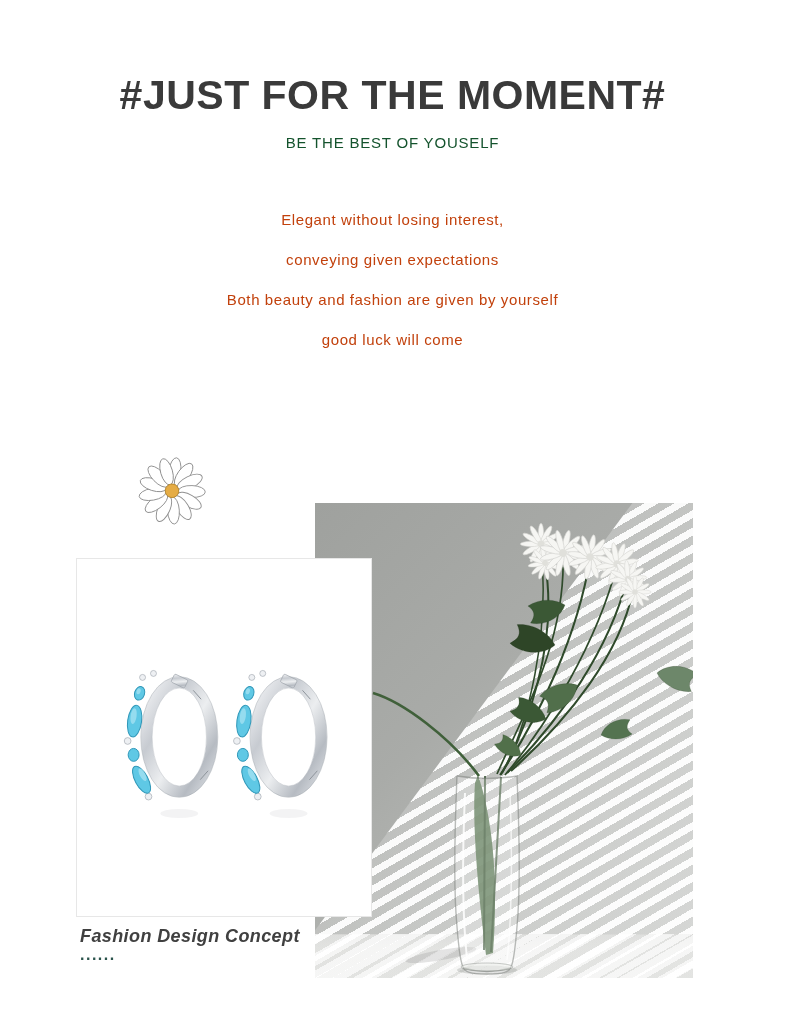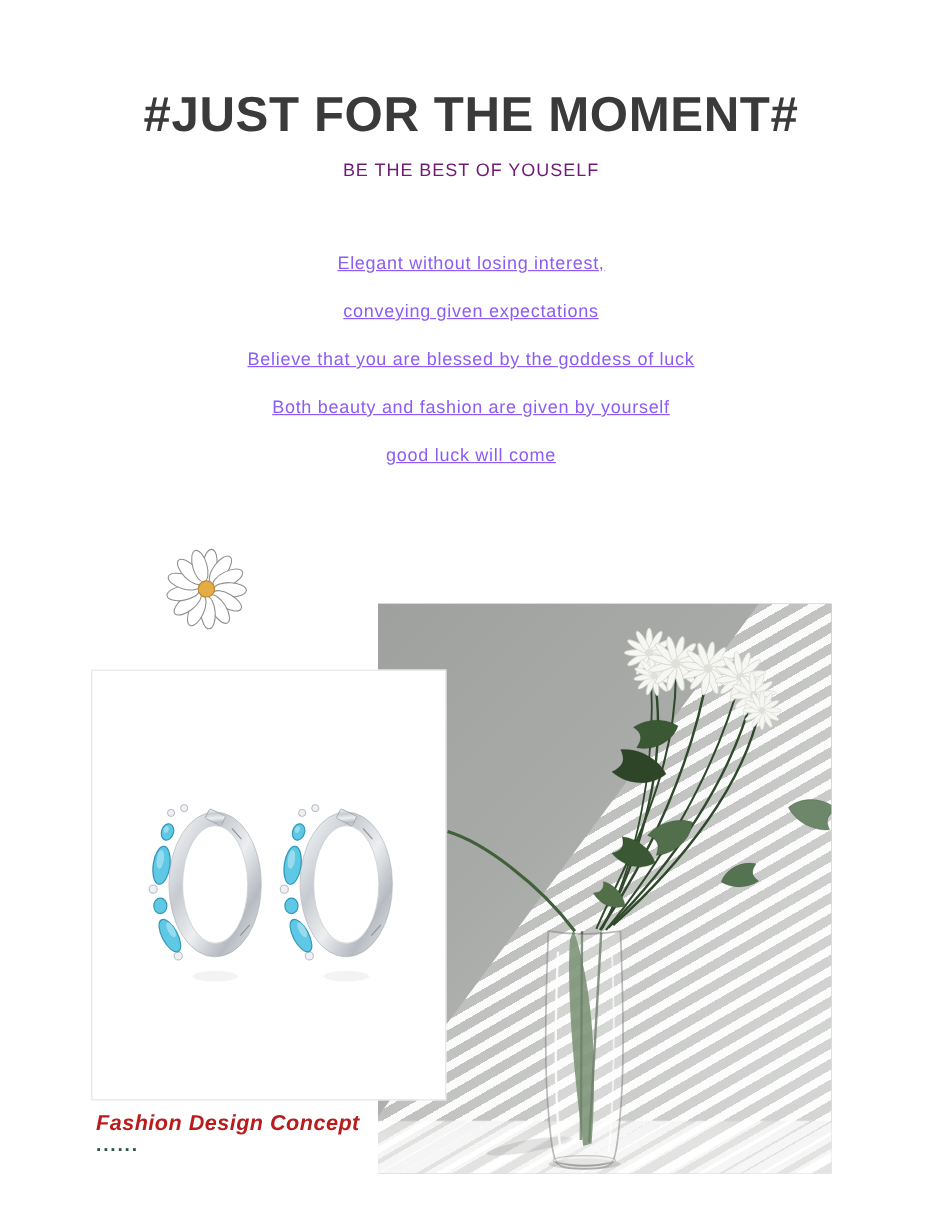--- a/index.html
+++ b/index.html
@@ -23,33 +23,32 @@
     font-weight: 700;
     letter-spacing: 0.5px;
     color: #3a3a3a;
   }
   .subtitle {
     position: absolute;
     top: 134px; left: 0; right: 0;
     text-align: center;
     font-size: 15px;
     letter-spacing: 0.8px;
-    color: #701a75;
+    color: #14532d;
   }
   .tagline {
     position: absolute;
     top: 200px; left: 0; right: 0;
     text-align: center;
   }
   .tagline p {
     font-size: 15px;
     line-height: 40px;
     letter-spacing: 0.6px;
-    color: #8b5cf6;
-    text-decoration: underline;
+    color: #c2410c;
   }
 
   
   .daisy {
     position: absolute;
     left: 136px; top: 450px;
     width: 72px; height: 78px;
   }
 
   
@@ -104,21 +103,21 @@
   .concept-caption {
     position: absolute;
     left: 80px; top: 926px;
     z-index: 3;
   }
   .concept-label {
     font-size: 18px;
     font-style: italic;
     font-weight: 600;
     letter-spacing: 0.4px;
-    color: #b91c1c;
+    color: #404040;
   }
   .concept-dots {
     margin-top: 1px;
     font-size: 16px;
     font-weight: 700;
     letter-spacing: 1.5px;
     color: #2b544c;
     line-height: 14px;
   }
 </style>
@@ -126,21 +125,20 @@
 <body>
 
 <div class="page">
 
   <h1 class="title">#JUST FOR THE MOMENT#</h1>
   <div class="subtitle">BE THE BEST OF YOUSELF</div>
 
   <div class="tagline">
     <p>Elegant without losing interest,</p>
     <p>conveying given expectations</p>
-    <p>Believe that you are blessed by the goddess of luck</p>
     <p>Both beauty and fashion are given by yourself</p>
     <p>good luck will come</p>
   </div>
 
   <div class="daisy">
     <svg viewBox="0 0 80 84" width="72" height="78">
       <g transform="translate(40,44) rotate(8)">
         <g fill="#ffffff" stroke="#8f8f8f" stroke-width="1">
           <ellipse transform="rotate(0)" cx="0" cy="-22" rx="6.6" ry="15"></ellipse>
           <ellipse transform="rotate(28)" cx="0" cy="-22" rx="6.6" ry="15"></ellipse>

